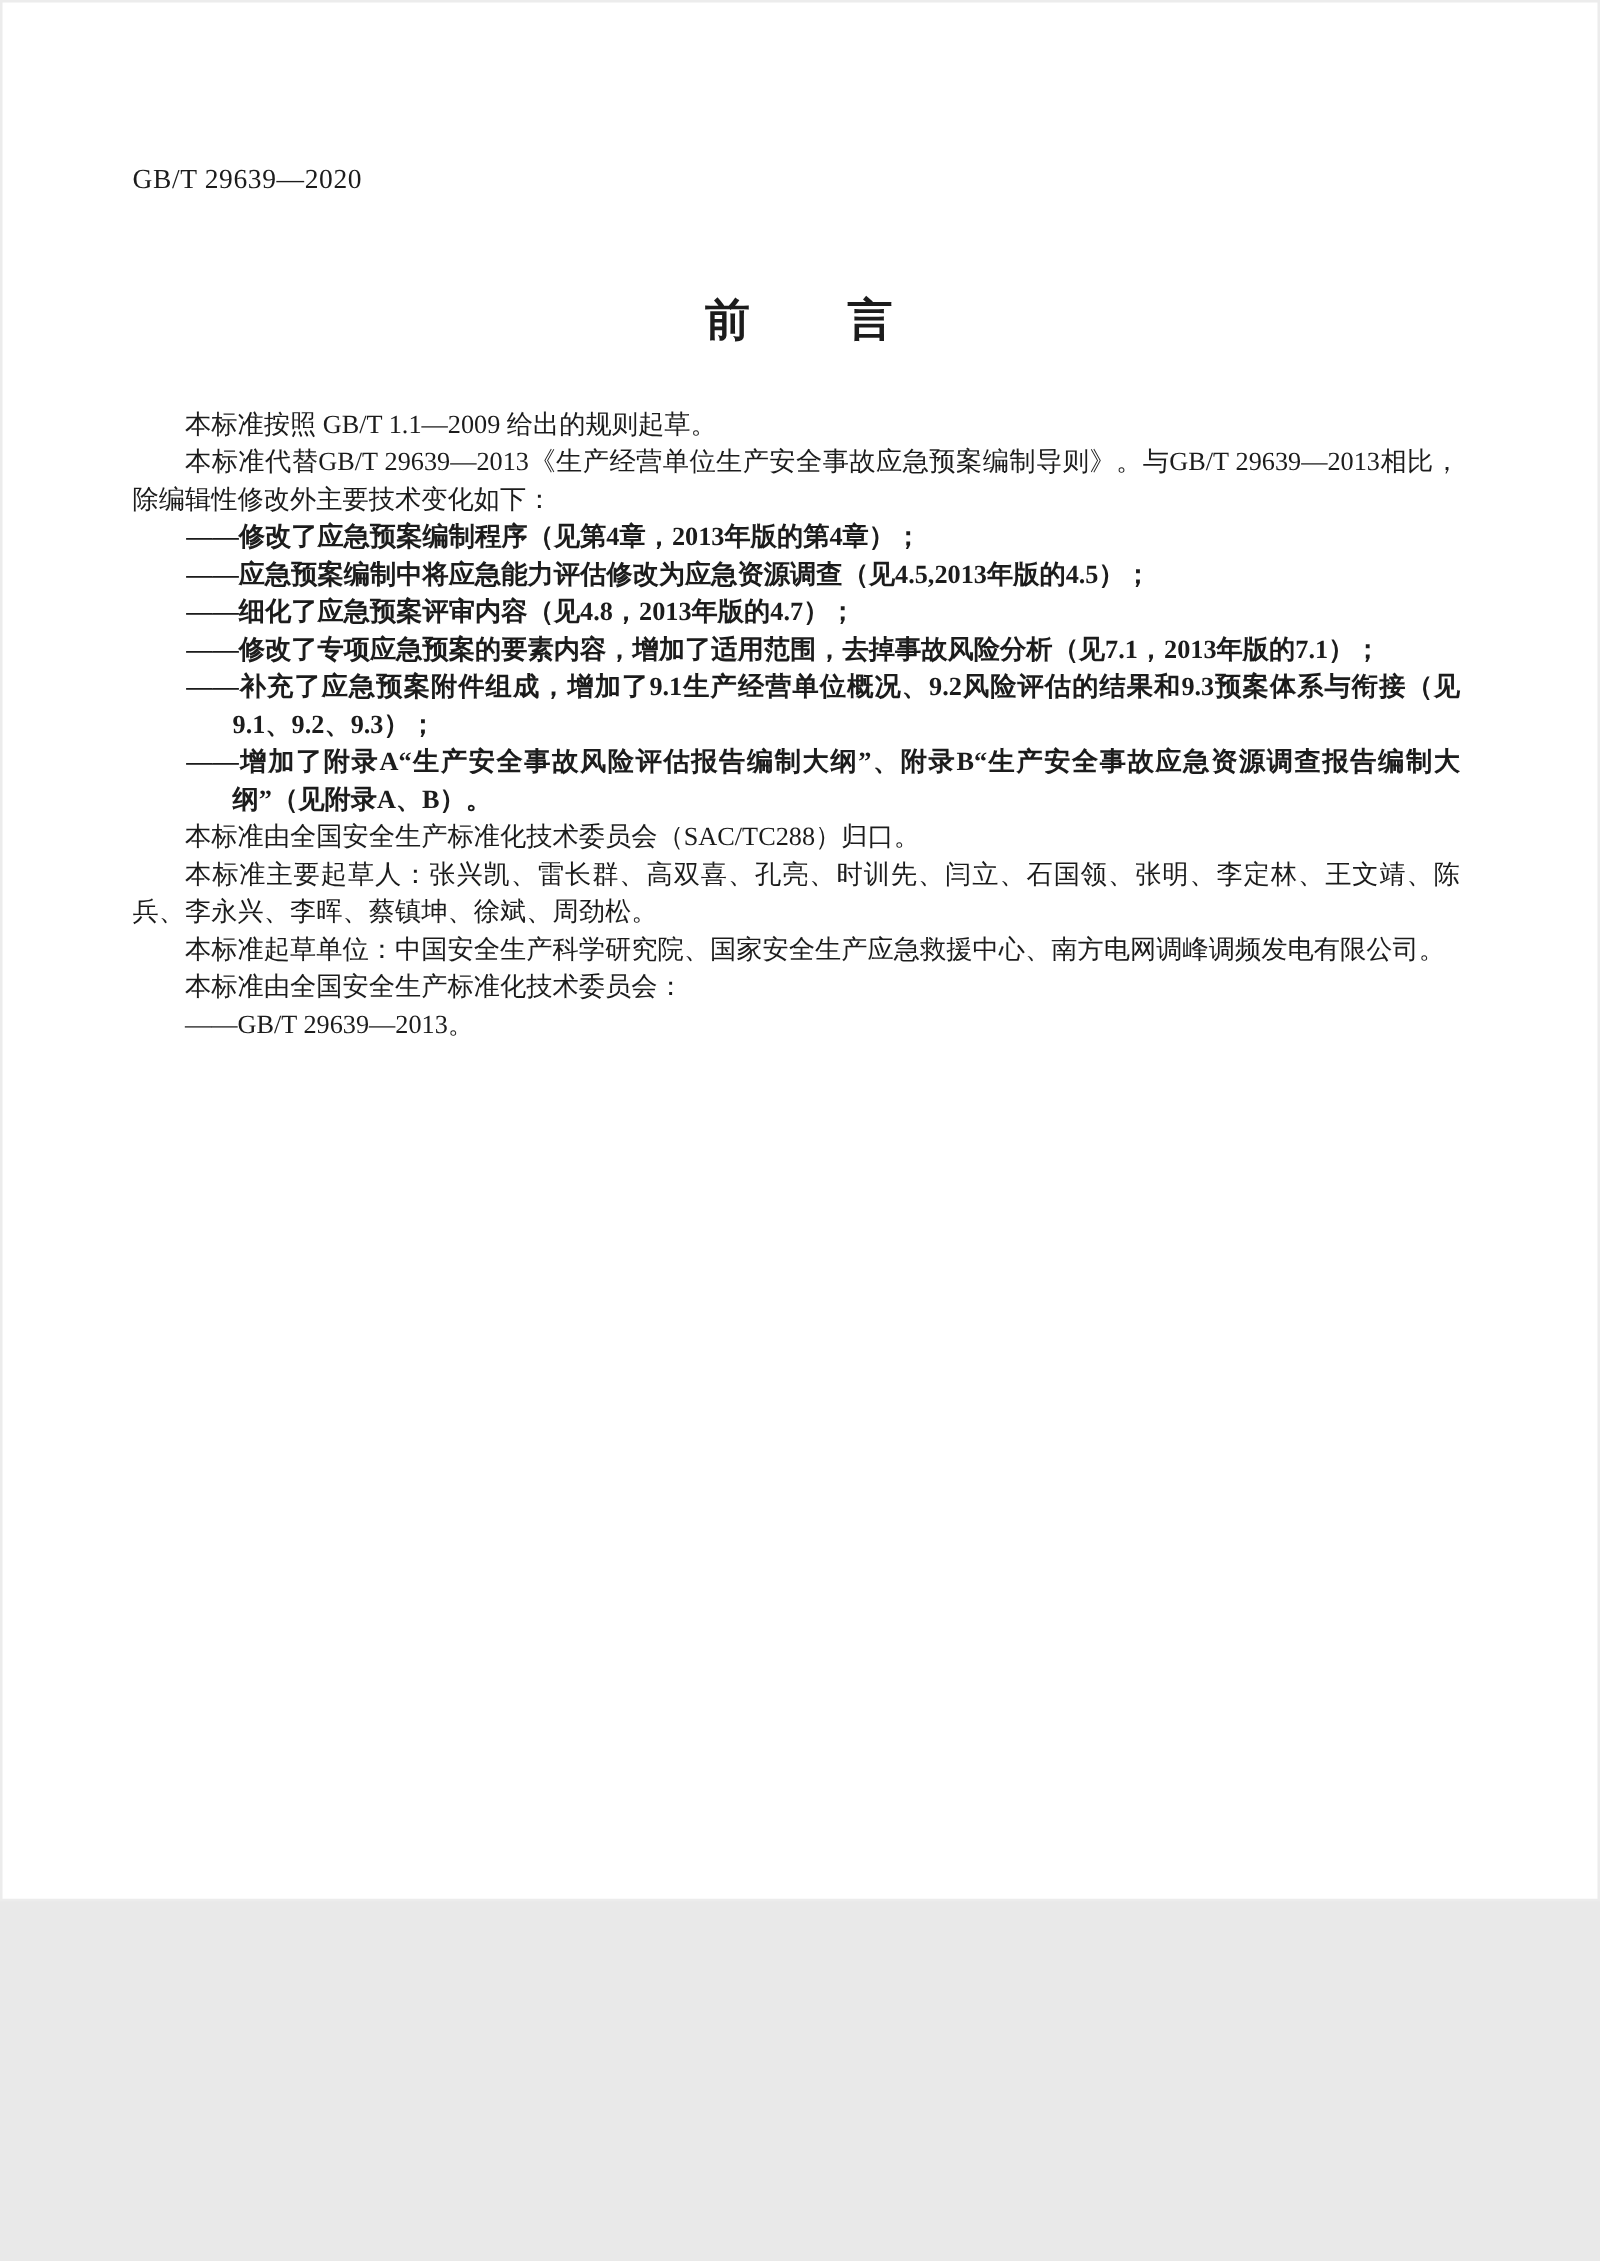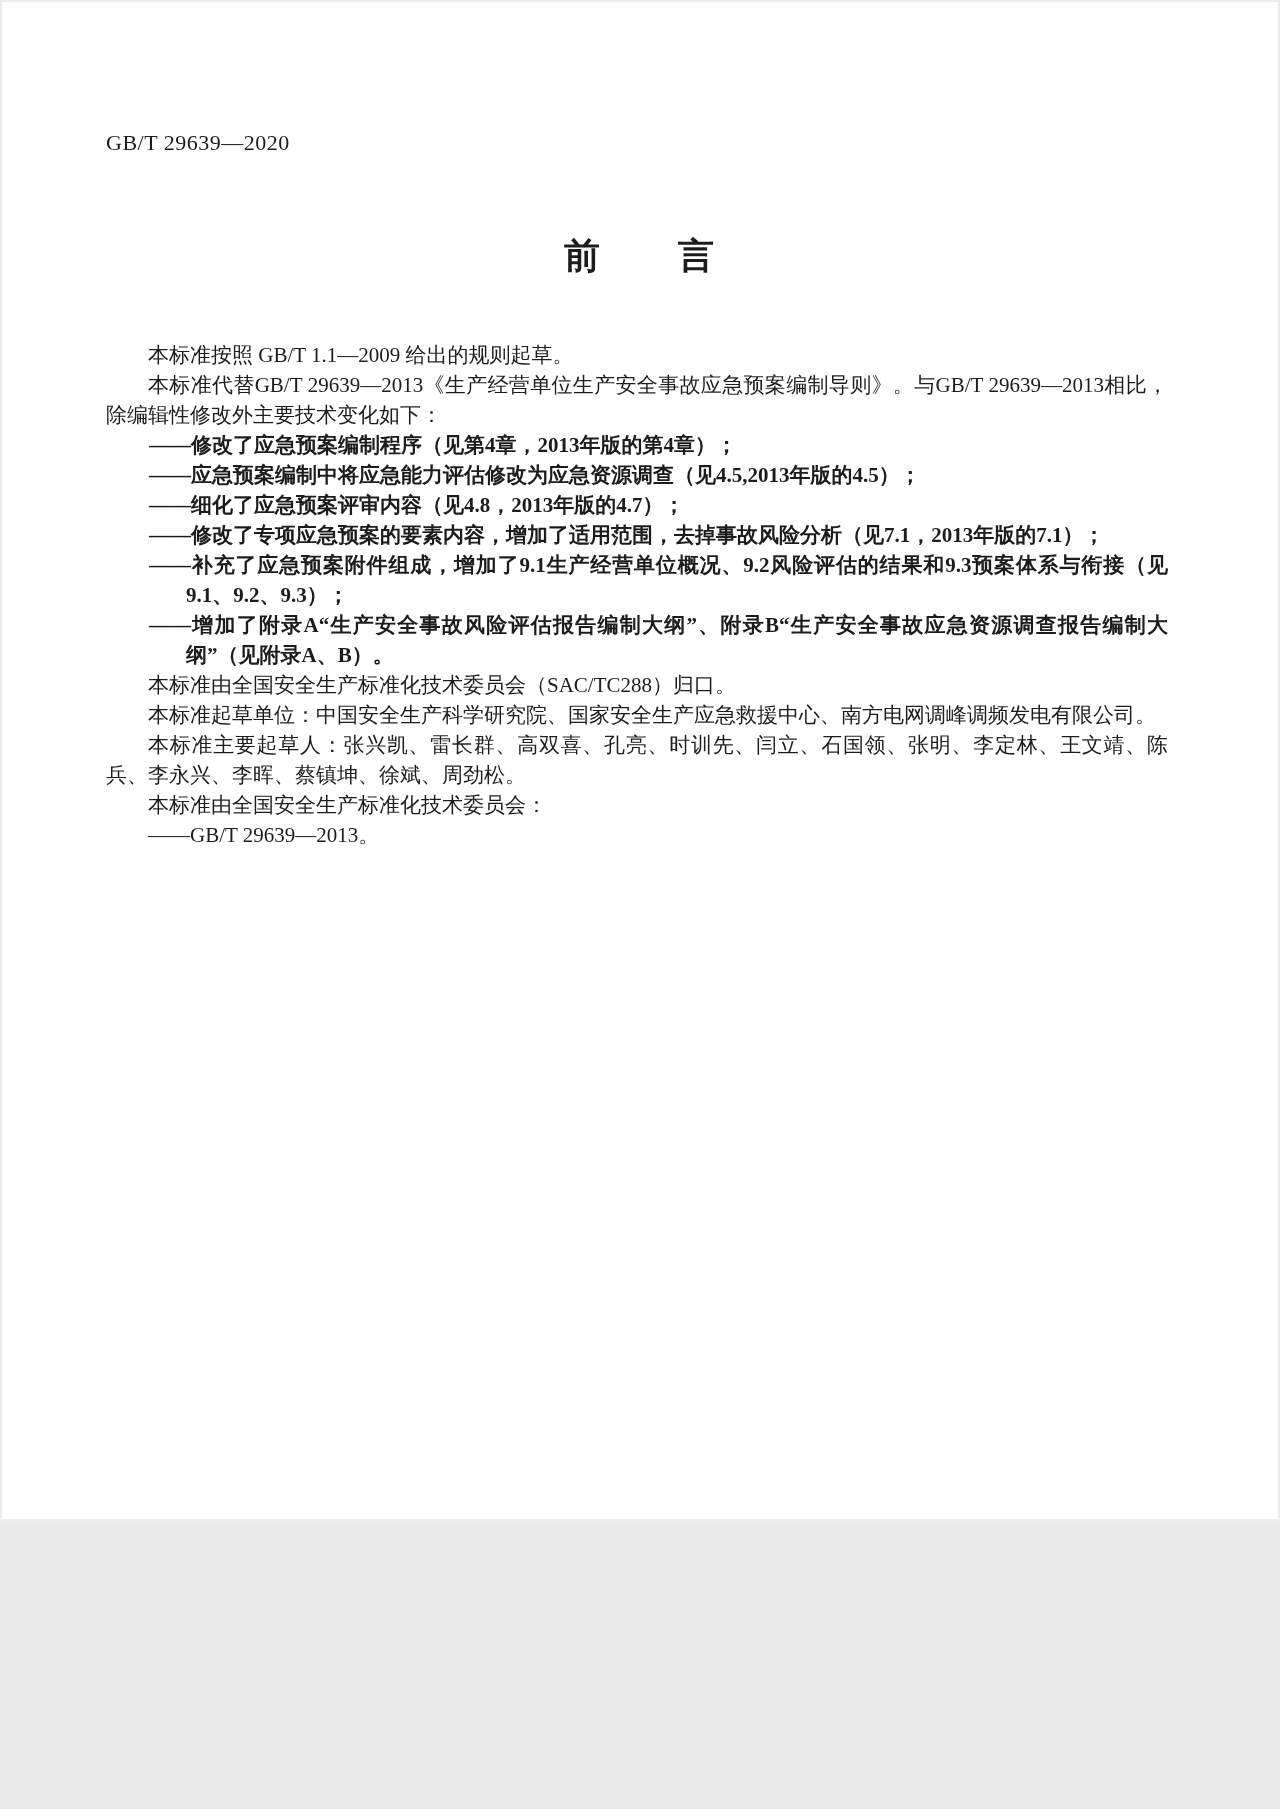--- a/index.html
+++ b/index.html
@@ -32,21 +32,21 @@
     width: 100%;
     text-align: center;
     font-family: "Liberation Sans", "DejaVu Sans", sans-serif;
     font-size: 36px;
     font-weight: 700;
     letter-spacing: 2px;
     margin: 0;
   }
   .content {
     position: absolute;
-    top: 340px;
+    top: 324px;
     left: 106px;
     width: 1062px;
     font-size: 21px;
     line-height: 30px;
     text-align: justify;
   }
   .content p {
     margin: 0;
     padding: 0;
   }
@@ -94,22 +94,22 @@
     <p class="indent">本标准代替GB/T 29639—2013《生产经营单位生产安全事故应急预案编制导则》。与GB/T 29639—2013相比，除编辑性修改外主要技术变化如下：</p>
 
     <p class="change">——修改了应急预案编制程序（见第4章，2013年版的第4章）；</p>
     <p class="change">——应急预案编制中将应急能力评估修改为应急资源调查（见4.5,2013年版的4.5）；</p>
     <p class="change">——细化了应急预案评审内容（见4.8，2013年版的4.7）；</p>
     <p class="change">——修改了专项应急预案的要素内容，增加了适用范围，去掉事故风险分析（见7.1，2013年版的7.1）；</p>
     <p class="change">——补充了应急预案附件组成，增加了9.1生产经营单位概况、9.2风险评估的结果和9.3预案体系与衔接（见9.1、9.2、9.3）；</p>
     <p class="change">——增加了附录A“生产安全事故风险评估报告编制大纲”、附录B“生产安全事故应急资源调查报告编制大纲”（见附录A、B）。</p>
 
     <p class="indent">本标准由全国安全生产标准化技术委员会（SAC/TC288）归口。</p>
+    <p class="indent">本标准主要起草人：张兴凯、雷长群、高双喜、孔亮、时训先、闫立、石国领、张明、李定林、王文靖、陈兵、李永兴、李晖、蔡镇坤、徐斌、周劲松。</p>
     <p class="indent">本标准起草单位：中国安全生产科学研究院、国家安全生产应急救援中心、南方电网调峰调频发电有限公司。</p>
-    <p class="indent">本标准主要起草人：张兴凯、雷长群、高双喜、孔亮、时训先、闫立、石国领、张明、李定林、王文靖、陈兵、李永兴、李晖、蔡镇坤、徐斌、周劲松。</p>
     <p class="indent">本标准由全国安全生产标准化技术委员会：</p>
 
     <p class="indent">——GB/T 29639—2013。</p>
 
   </div>
 
   <div class="watermark">
     <span class="globe">
       <svg viewBox="0 0 40 40" width="38" height="38">
         <circle cx="21" cy="21" r="13" fill="none" stroke="#a6a6a6" stroke-width="3"></circle>

